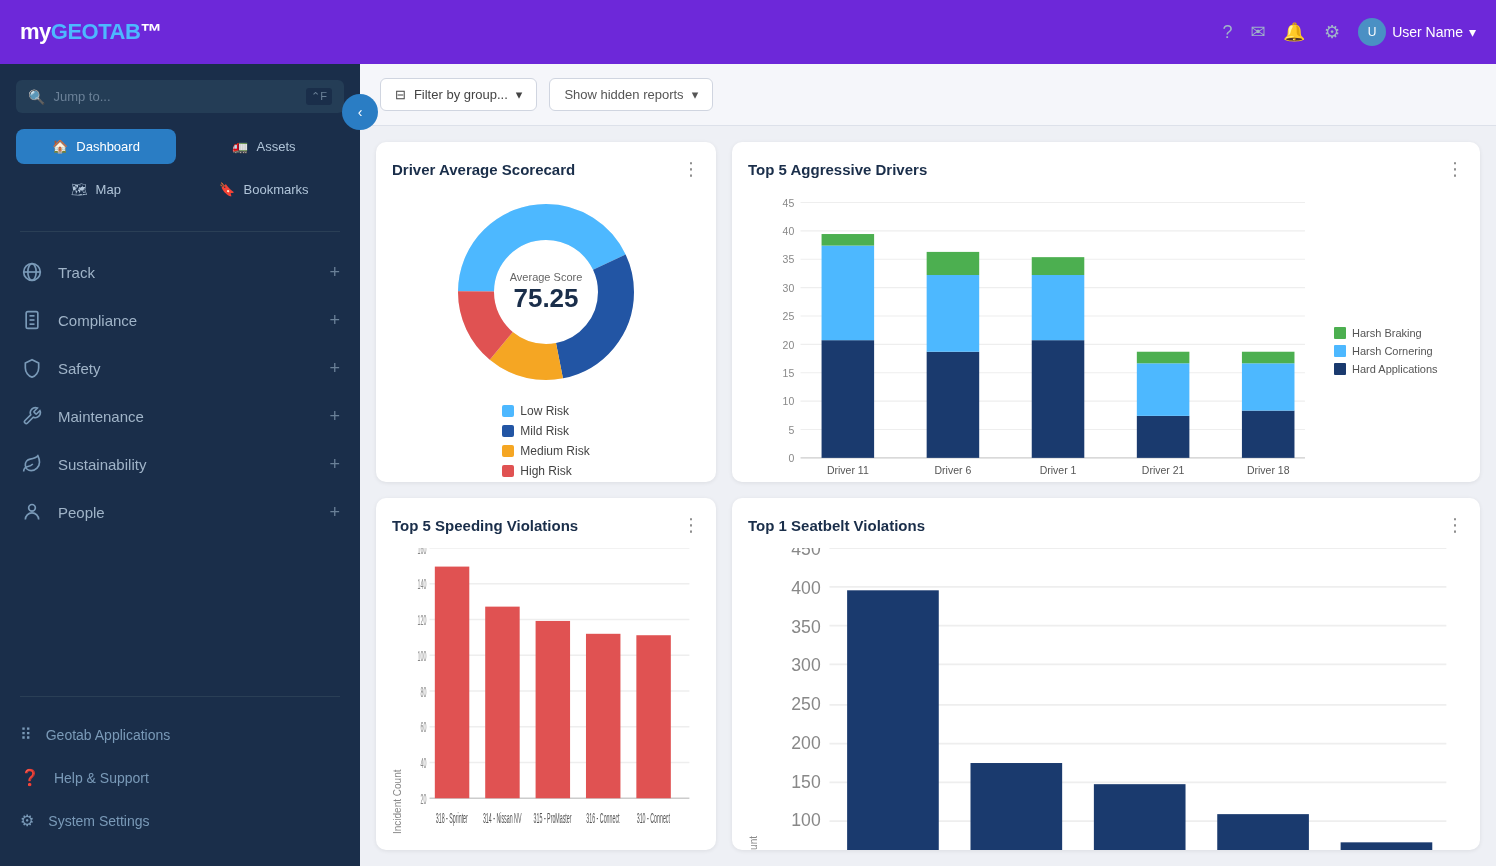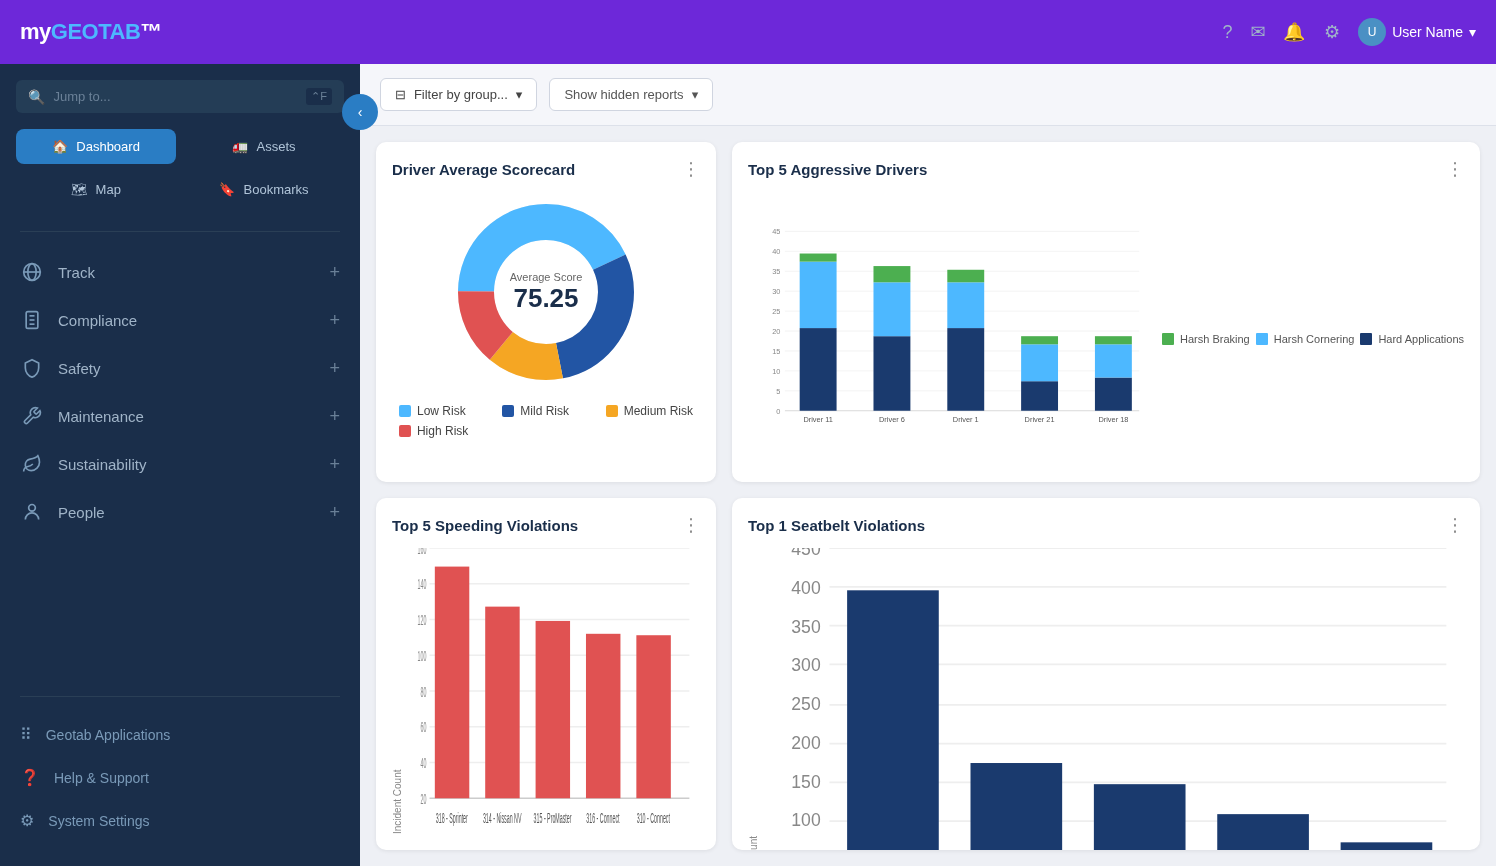--- a/index.html
+++ b/index.html
@@ -274,21 +274,21 @@
     .donut-center-text {
       position: absolute;
       top: 50%; left: 50%;
       transform: translate(-50%, -50%);
       text-align: center;
     }
     .donut-label { font-size: 11px; color: #666; }
     .donut-score { font-size: 26px; font-weight: 700; color: #1a2e4a; }
     .donut-legend {
       display: grid;
-      grid-template-columns: 1fr 1fr 1fr;
+      grid-template-columns: 1fr;
       gap: 6px 16px;
       margin-top: 12px;
       font-size: 12px;
       color: #444;
     }
     .legend-item {
       display: flex; align-items: center; gap: 6px;
     }
     .legend-dot {
       width: 12px; height: 12px;
@@ -326,21 +326,21 @@
       display: flex;
       flex: 1;
       gap: 8px;
       align-items: center;
     }
     .aggressive-chart {
       flex: 1;
     }
     .aggressive-legend {
       display: flex;
-      flex-direction: row;
+      flex-direction: column;
       justify-content: flex-start;
       padding-top: 20px;
       gap: 6px;
       font-size: 11px;
       color: #555;
       min-width: 130px;
     }
 
     .y-axis-label {
       font-size: 10px;

